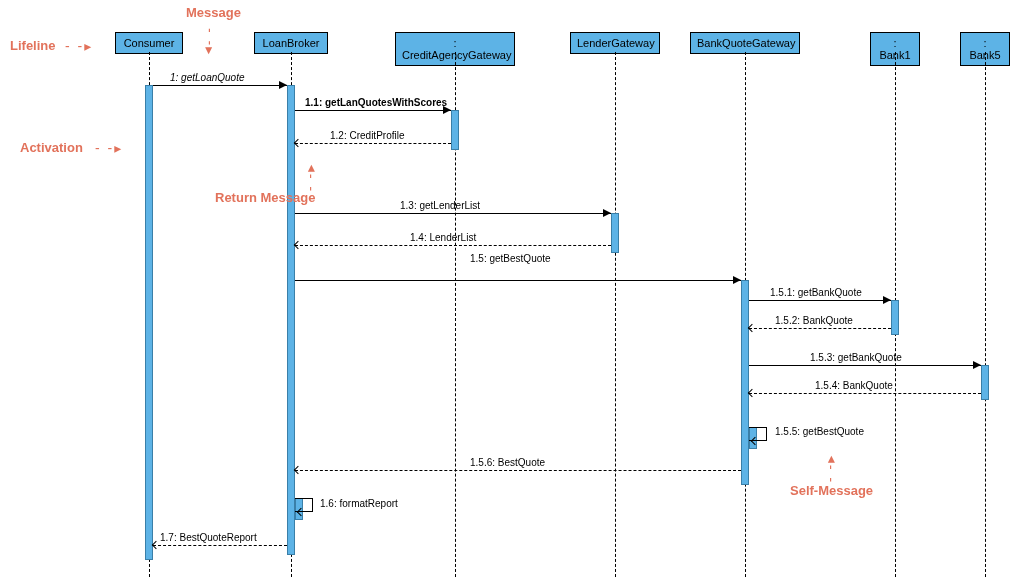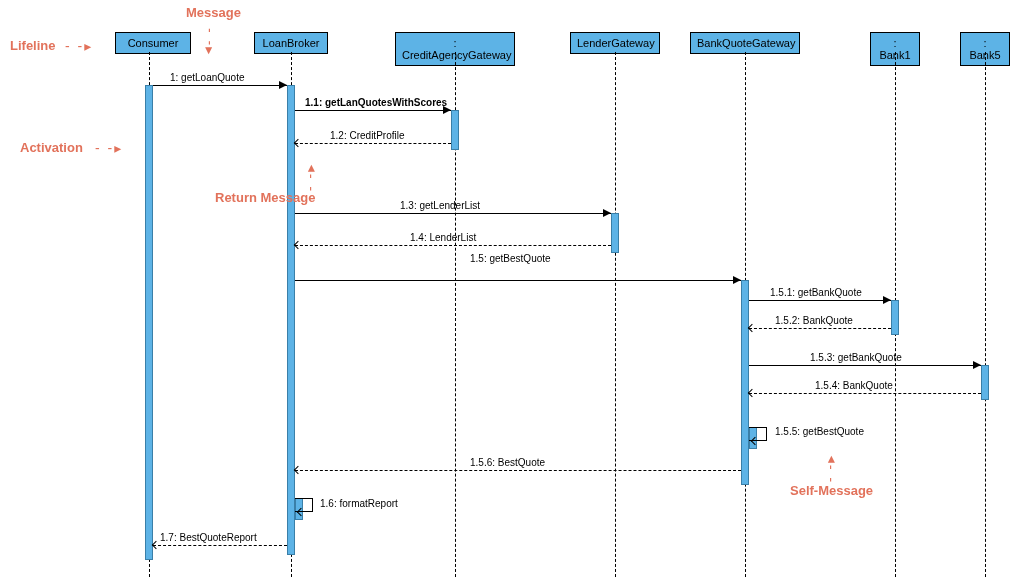--- a/index.html
+++ b/index.html
@@ -76,21 +76,21 @@
     position: absolute;
     border-top: 1px solid #000;
     border-right: 1px solid #000;
     border-bottom: 1px solid #000;
     border-left: none;
   }
 </style>
 </head>
 <body>
 
-<div class="participant" style="left:115px; top:32px; width:76px;">Consumer</div>
+<div class="participant" style="left:115px; top:32px; width:68px;">Consumer</div>
 <div class="participant" style="left:254px; top:32px; width:74px;">LoanBroker</div>
 <div class="participant" style="left:395px; top:32px; width:120px;">: CreditAgencyGateway</div>
 <div class="participant" style="left:570px; top:32px; width:90px;">LenderGateway</div>
 <div class="participant" style="left:690px; top:32px; width:110px;">BankQuoteGateway</div>
 <div class="participant" style="left:870px; top:32px; width:50px;">: Bank1</div>
 <div class="participant" style="left:960px; top:32px; width:50px;">: Bank5</div>
 
 <div class="lifeline" style="left:149px; top:52px; height:525px;"></div>
 <div class="lifeline" style="left:291px; top:52px; height:525px;"></div>
 <div class="lifeline" style="left:455px; top:52px; height:525px;"></div>
@@ -104,21 +104,21 @@
 <div class="activation" style="left:451px; top:110px; height:40px;"></div>
 <div class="activation" style="left:611px; top:213px; height:40px;"></div>
 <div class="activation" style="left:741px; top:280px; height:205px;"></div>
 <div class="activation" style="left:891px; top:300px; height:35px;"></div>
 <div class="activation" style="left:981px; top:365px; height:35px;"></div>
 <div class="activation" style="left:295px; top:498px; height:22px;"></div>
 <div class="activation" style="left:749px; top:427px; height:22px;"></div>
 
 <div class="msg-line" style="left:153px; top:85px; width:134px;"></div>
 <div class="arrow-right-solid" style="left:279px; top:81px;"></div>
-<div class="msg-label" style="left:170px; top:72px;">1: getLoanQuote</div>
+<div class="msg-label" style="left:170px; top:72px;font-style:italic;">1: getLoanQuote</div>
 
 <div class="msg-line" style="left:295px; top:110px; width:156px;"></div>
 <div class="arrow-right-solid" style="left:443px; top:106px;"></div>
 <div class="msg-label" style="left:305px; top:97px;font-weight:bold;">1.1: getLanQuotesWithScores</div>
 
 <div class="msg-line dashed" style="left:295px; top:143px; width:156px;"></div>
 <div class="arrow-left-open" style="left:295px; top:140px;"></div>
 <div class="msg-label" style="left:330px; top:130px;">1.2: CreditProfile</div>
 
 <div class="msg-line" style="left:295px; top:213px; width:316px;"></div>

